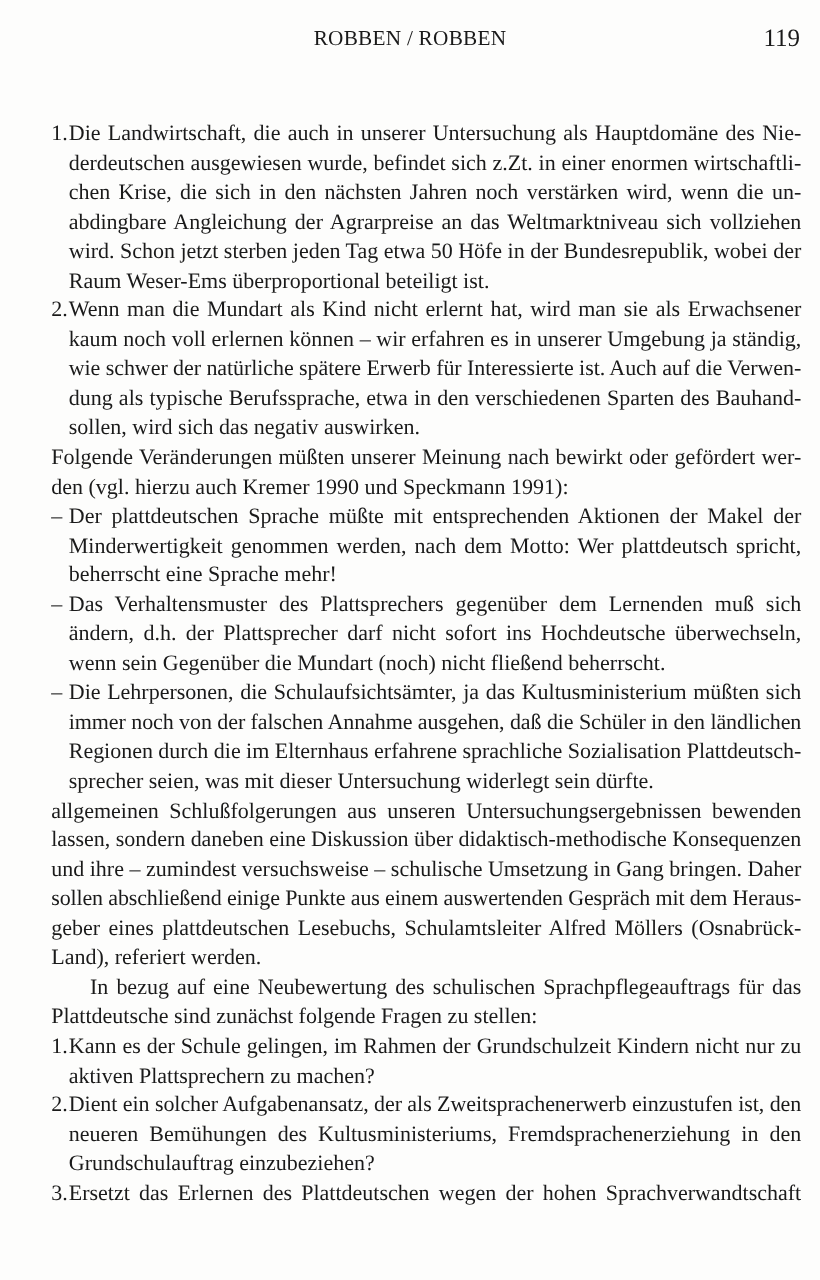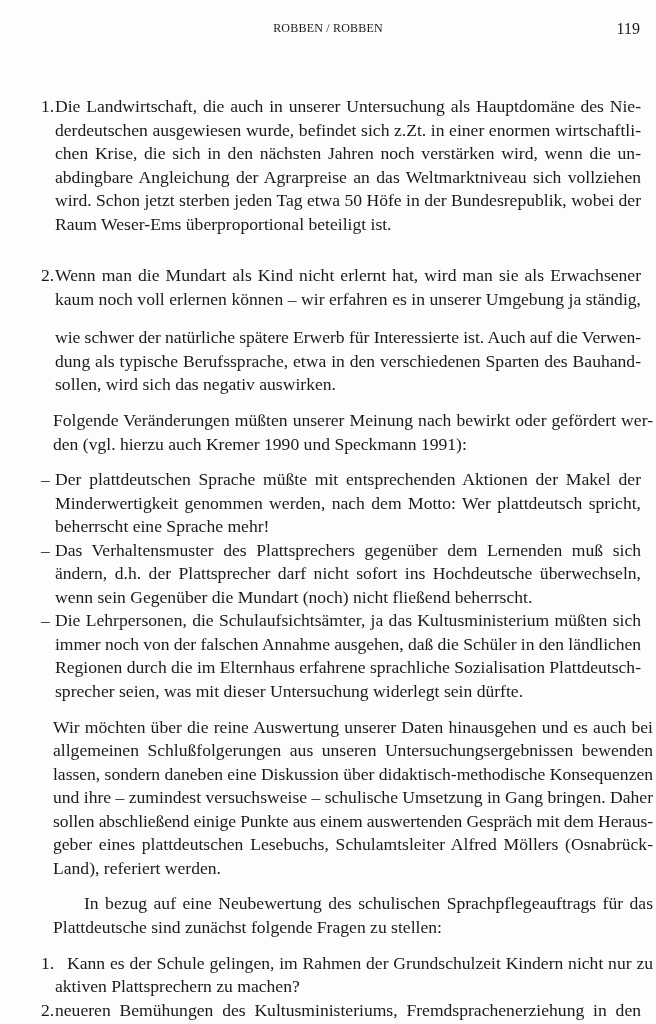--- a/index.html
+++ b/index.html
@@ -8,31 +8,31 @@
     background: #fdfdfc;
     font-family: "Liberation Serif", "DejaVu Serif", serif;
     color: #1a1a1a;
     position: relative;
   }
   .header {
     position: absolute; top: 20px; left: 0; width: 656px; height: 20px;
   }
   .running-head {
     position: absolute; left: 0; width: 656px; text-align: center;
-    top: 1px; font-size: 12px; letter-spacing: 0.2px;
+    top: 1px; font-size: 17px; letter-spacing: 0.2px;
   }
   .page-number {
-    position: absolute; right: 16px; top: 0px; font-size: 16px;
+    position: absolute; right: 16px; top: 0px; font-size: 20px;
   }
   .body {
     position: absolute; left: 41px; top: 95px; width: 600px;
     font-size: 17.6px; line-height: 23.55px;
     text-align: justify;
   }
-  .body p { margin: 12px; }
+  .body p { margin: 0; }
   .item { position: relative; padding-left: 14px; margin: 0; text-align: justify; }
   .item .marker { position: absolute; left: 0; top: 0; }
   .dash { padding-left: 14px; }
   .line { display: block; text-align: justify; text-align-last: justify; white-space: nowrap; }
   .line.last { text-align-last: left; }
 </style>
 </head>
 <body>
 
 <div class="header">
@@ -46,23 +46,23 @@
     <span class="marker">1.</span>
     <span class="line" style="display: block; width: auto; word-spacing: 1.38906px;">Die Landwirtschaft, die auch in unserer Untersuchung als Hauptdomäne des Nie-</span>
     <span class="line" style="display: block; width: auto; word-spacing: 0.189236px;">derdeutschen ausgewiesen wurde, befindet sich z.Zt. in einer enormen wirtschaftli-</span>
     <span class="line" style="display: block; width: auto; word-spacing: 2.27163px;">chen Krise, die sich in den nächsten Jahren noch verstärken wird, wenn die un-</span>
     <span class="line" style="display: block; width: auto; word-spacing: 2.01562px;">abdingbare Angleichung der Agrarpreise an das Weltmarktniveau sich vollziehen</span>
     <span class="line" style="display: block; width: auto; letter-spacing: -0.00250772px;">wird. Schon jetzt sterben jeden Tag etwa 50 Höfe in der Bundesrepublik, wobei der</span>
     <span class="line last">Raum Weser-Ems überproportional beteiligt ist.</span>
   </div>
   <div class="item">
     <span class="marker">2.</span>
-    <span class="line" style="display: block; width: auto; word-spacing: 1.66587px; margin-top: 28px;">Wenn man die Mundart als Kind nicht erlernt hat, wird man sie als Erwachsener</span>
+    <span class="line" style="display: block; width: auto; word-spacing: 1.66587px;">Wenn man die Mundart als Kind nicht erlernt hat, wird man sie als Erwachsener</span>
     <span class="line" style="display: block; width: auto; word-spacing: 0.128606px;">kaum noch voll erlernen können – wir erfahren es in unserer Umgebung ja ständig,</span>
-    <span class="line" style="display: block; width: auto; letter-spacing: -0.0511533px; margin-top: 15px;">wie schwer der natürliche spätere Erwerb für Interessierte ist. Auch auf die Verwen-</span>
+    <span class="line" style="display: block; width: auto; letter-spacing: -0.0511533px;">wie schwer der natürliche spätere Erwerb für Interessierte ist. Auch auf die Verwen-</span>
     <span class="line" style="display: block; width: auto; word-spacing: 0.509375px;">dung als typische Berufssprache, etwa in den verschiedenen Sparten des Bauhand-</span>
     <span class="line last">sollen, wird sich das negativ auswirken.</span>
   </div>
 
   <p>
     <span class="line" style="display: block; width: auto; word-spacing: 0.678819px;">Folgende Veränderungen müßten unserer Meinung nach bewirkt oder gefördert wer-</span>
     <span class="line last">den (vgl. hierzu auch Kremer 1990 und Speckmann 1991):</span>
   </p>
 
   <div class="item dash">
@@ -79,42 +79,43 @@
   </div>
   <div class="item dash">
     <span class="marker">–</span>
     <span class="line" style="display: block; width: auto; word-spacing: 0.902344px;">Die Lehrpersonen, die Schulaufsichtsämter, ja das Kultusministerium müßten sich</span>
     <span class="line" style="display: block; width: auto; letter-spacing: -0.0591377px;">immer noch von der falschen Annahme ausgehen, daß die Schüler in den ländlichen</span>
     <span class="line" style="display: block; width: auto; letter-spacing: -0.0152439px;">Regionen durch die im Elternhaus erfahrene sprachliche Sozialisation Plattdeutsch-</span>
     <span class="line last">sprecher seien, was mit dieser Untersuchung widerlegt sein dürfte.</span>
   </div>
 
   <p>
-    <span class="line" style="display: block; width: auto; word-spacing: 0.795573px;">Wir möchten über die reine Auswertung unserer Daten hinausgehen und es auch bei</span>
     <span class="line" style="display: block; width: auto; word-spacing: 4.075px;">allgemeinen Schlußfolgerungen aus unseren Untersuchungsergebnissen bewenden</span>
     <span class="line" style="display: block; width: auto; letter-spacing: -0.0244141px;">lassen, sondern daneben eine Diskussion über didaktisch-methodische Konsequenzen</span>
     <span class="line" style="display: block; width: auto;">und ihre – zumindest versuchsweise – schulische Umsetzung in Gang bringen. Daher</span>
     <span class="line" style="display: block; width: auto; letter-spacing: -0.108025px;">sollen abschließend einige Punkte aus einem auswertenden Gespräch mit dem Heraus-</span>
     <span class="line" style="display: block; width: auto; word-spacing: 2.37946px;">geber eines plattdeutschen Lesebuchs, Schulamtsleiter Alfred Möllers (Osnabrück-</span>
     <span class="line last">Land), referiert werden.</span>
   </p>
 
   <p>
     <span class="line" style="padding-left: 31px; display: block; width: auto; word-spacing: 2.04688px;">In bezug auf eine Neubewertung des schulischen Sprachpflegeauftrags für das</span>
     <span class="line last">Plattdeutsche sind zunächst folgende Fragen zu stellen:</span>
   </p>
 
   <div class="item">
     <span class="marker">1.</span>
-    <span class="line" style="display: block; width: auto; word-spacing: 0.423177px; margin-left: 12px;">Kann es der Schule gelingen, im Rahmen der Grundschulzeit Kindern nicht nur zu</span>
+    <span class="line" style="display: block; width: auto; word-spacing: 0.423177px;">Kann es der Schule gelingen, im Rahmen der Grundschulzeit Kindern nicht nur zu</span>
     <span class="line last">aktiven Plattsprechern zu machen?</span>
   </div>
   <div class="item">
     <span class="marker">2.</span>
+    <span class="line" style="display: block; width: auto; letter-spacing: -0.044779px;">Dient ein solcher Aufgabenansatz, der als Zweitsprachenerwerb einzustufen ist, den</span>
     <span class="line" style="display: block; width: auto; word-spacing: 4.42448px;">neueren Bemühungen des Kultusministeriums, Fremdsprachenerziehung in den</span>
+    <span class="line last">Grundschulauftrag einzubeziehen?</span>
   </div>
   <div class="item">
     <span class="marker">3.</span>
     <span class="line" style="display: block; width: auto; word-spacing: 3.02148px;">Ersetzt das Erlernen des Plattdeutschen wegen der hohen Sprachverwandtschaft</span>
 
   </div>
 
 </div>
 
 </body></html>

